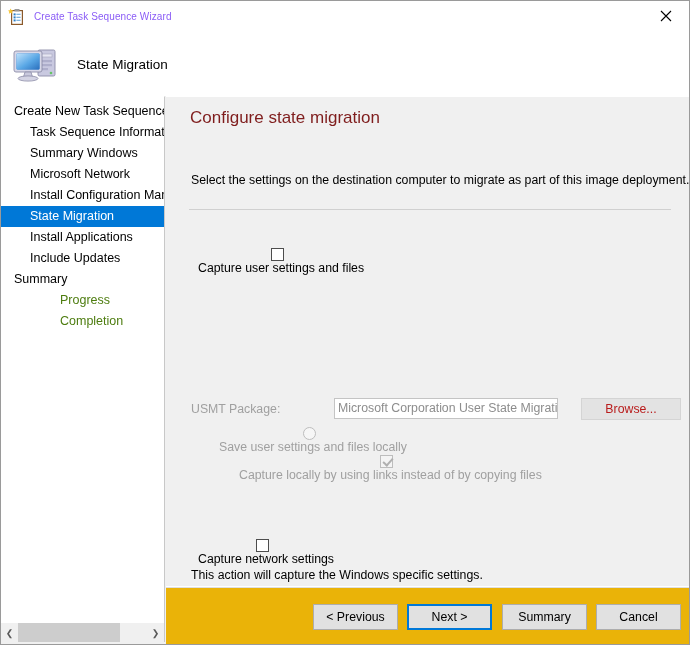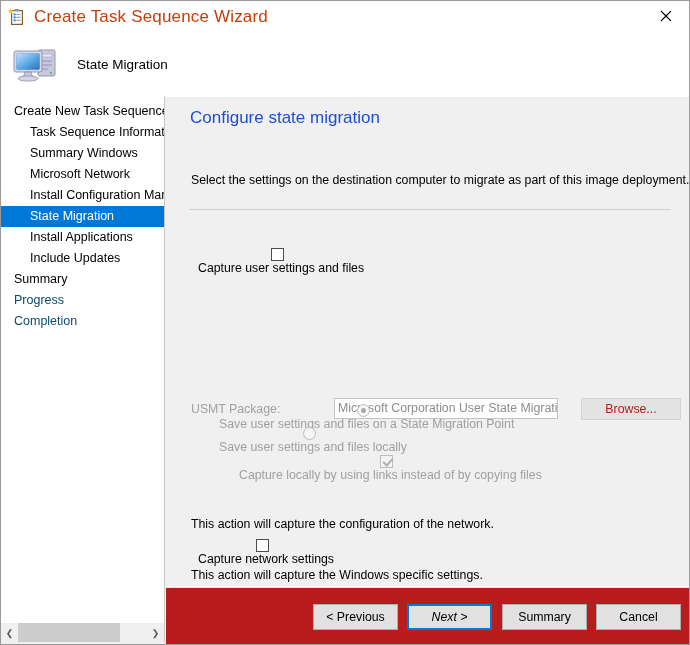--- a/index.html
+++ b/index.html
@@ -30,22 +30,22 @@
     display: flex;
     align-items: center;
   }
   #title-icon {
     width: 18px; height: 18px;
     margin-left: 7px;
     position: relative;
     flex: 0 0 auto;
   }
   #title-text {
-    font-size: 17px;
-    color: #c2410c;
+    font-size: 10px;
+    color: #8b5cf6;
     margin-left: 8px;
     white-space: nowrap;
     letter-spacing: 0.01em;
     text-align: center;
   }
   #close-button {
     position: absolute;
     right: 0; top: 0;
     width: 46px; height: 30px;
     display: flex;
@@ -101,21 +101,21 @@
     height: 21px;
     line-height: 21px;
     font-size: 12.5px;
     color: #000000;
     white-space: nowrap;
     overflow: hidden;
     cursor: default;
     padding-left: 13px;
   }
   .nav-item.child { padding-left: 29px; }
-  .nav-item.dim { color: #0c4a6e; }
+  .nav-item.dim { color: #4d7c0f; margin-left: 46px; }
   .nav-item.selected {
     background: #0078d7;
     color: #ffffff;
   }
   #nav-list { padding-top: 4px; }
 
   
   #sidebar-scroll {
     position: absolute;
     left: 0; top: 527px;
@@ -153,21 +153,21 @@
     left: 165px; top: 0;
     width: 523px;
     height: 489px;
     background: #f0f0f0;
     border-top: 1px solid #ffffff;
   }
   #page-heading {
     position: absolute;
     left: 24px; top: 11px;
     font-size: 17px;
-    color: #1d4ed8;
+    color: #7f1d1d;
     white-space: nowrap;
   }
   #intro-text {
     position: absolute;
     left: 25px; top: 76px;
     font-size: 12.3px;
     color: #000000;
     white-space: nowrap;
   }
   #divider {
@@ -276,21 +276,21 @@
     text-align: center;
     cursor: default;
   }
 
   
   #footer {
     position: absolute;
     left: 165px; top: 490px;
     width: 523px;
     height: 58px;
-    background: #b91c1c;
+    background: #eab308;
     border-top: 1px solid #ffffff;
   }
   #footer-sep {
     position: absolute;
     left: 0; top: 0;
     width: 523px; height: 1px;
     background: #dfdfdf;
   }
   .btn {
     position: absolute;
@@ -301,21 +301,20 @@
     font-size: 12.3px;
     color: #000000;
     text-align: center;
     line-height: 24px;
     cursor: default;
     white-space: nowrap;
   }
   .btn.default {
     border: 2px solid #0078d7;
     line-height: 22px;
-    font-style: italic;
   }
 </style>
 </head>
 <body>
 
 <div id="window">
 
   <div id="titlebar">
     <div id="title-icon">
       <svg width="18" height="18" viewBox="0 0 18 18">
@@ -403,36 +402,31 @@
         <span class="cbox"></span>
         <span class="lbl">Capture user settings and files</span>
       </div>
 
       <div id="usmt-row">
         <div id="usmt-label">USMT Package:</div>
         <div id="usmt-input">Microsoft Corporation User State Migration Tool</div>
         <div id="browse-button">Browse...</div>
       </div>
 
-      <div class="ctl-row disabled" style="left:46px; top:307px">
-        <span class="radio selected"></span>
-        <span class="lbl">Save user settings and files on a State Migration Point</span>
-      </div>
 
       <div class="ctl-row disabled" style="left:46px; top:330px">
         <span class="radio"></span>
         <span class="lbl">Save user settings and files locally</span>
       </div>
 
       <div class="ctl-row disabled" style="left:66px; top:358px">
         <span class="cbox disabled checked"></span>
         <span class="lbl">Capture locally by using links instead of by copying files</span>
       </div>
 
-      <div class="sect-label" style="top:420px">This action will capture the configuration of the network.</div>
       <div class="ctl-row" style="left:25px; top:442px">
         <span class="cbox"></span>
         <span class="lbl">Capture network settings</span>
       </div>
 
       <div class="sect-label" style="top:471px">This action will capture the Windows specific settings.</div>
       <div class="ctl-row" style="left:25px; top:494px">
         <span class="cbox"></span>
         <span class="lbl">Capture Microsoft Windows settings</span>
       </div>

